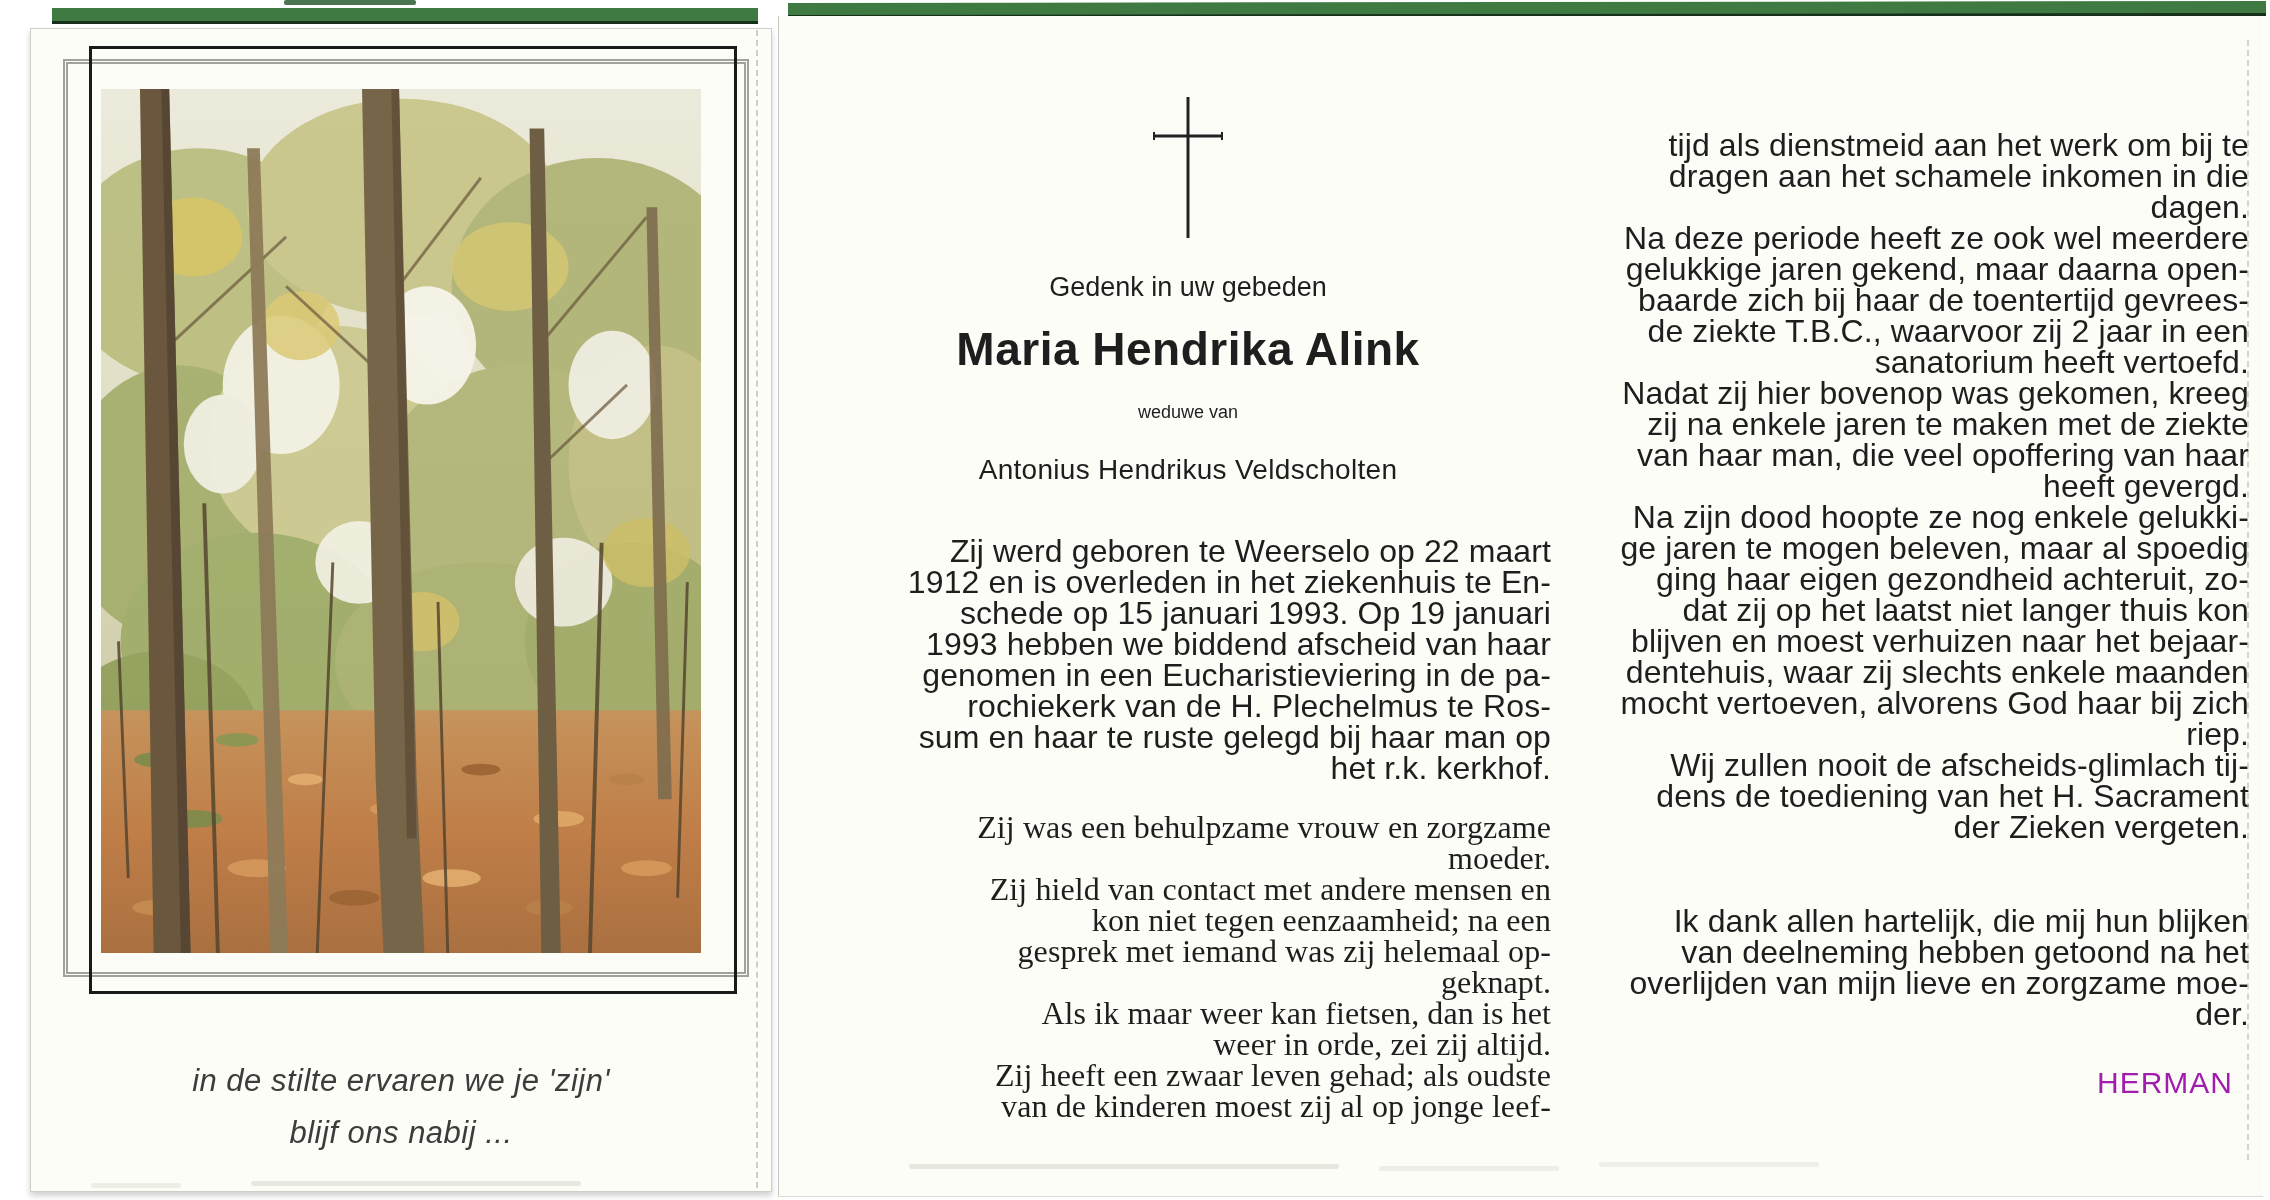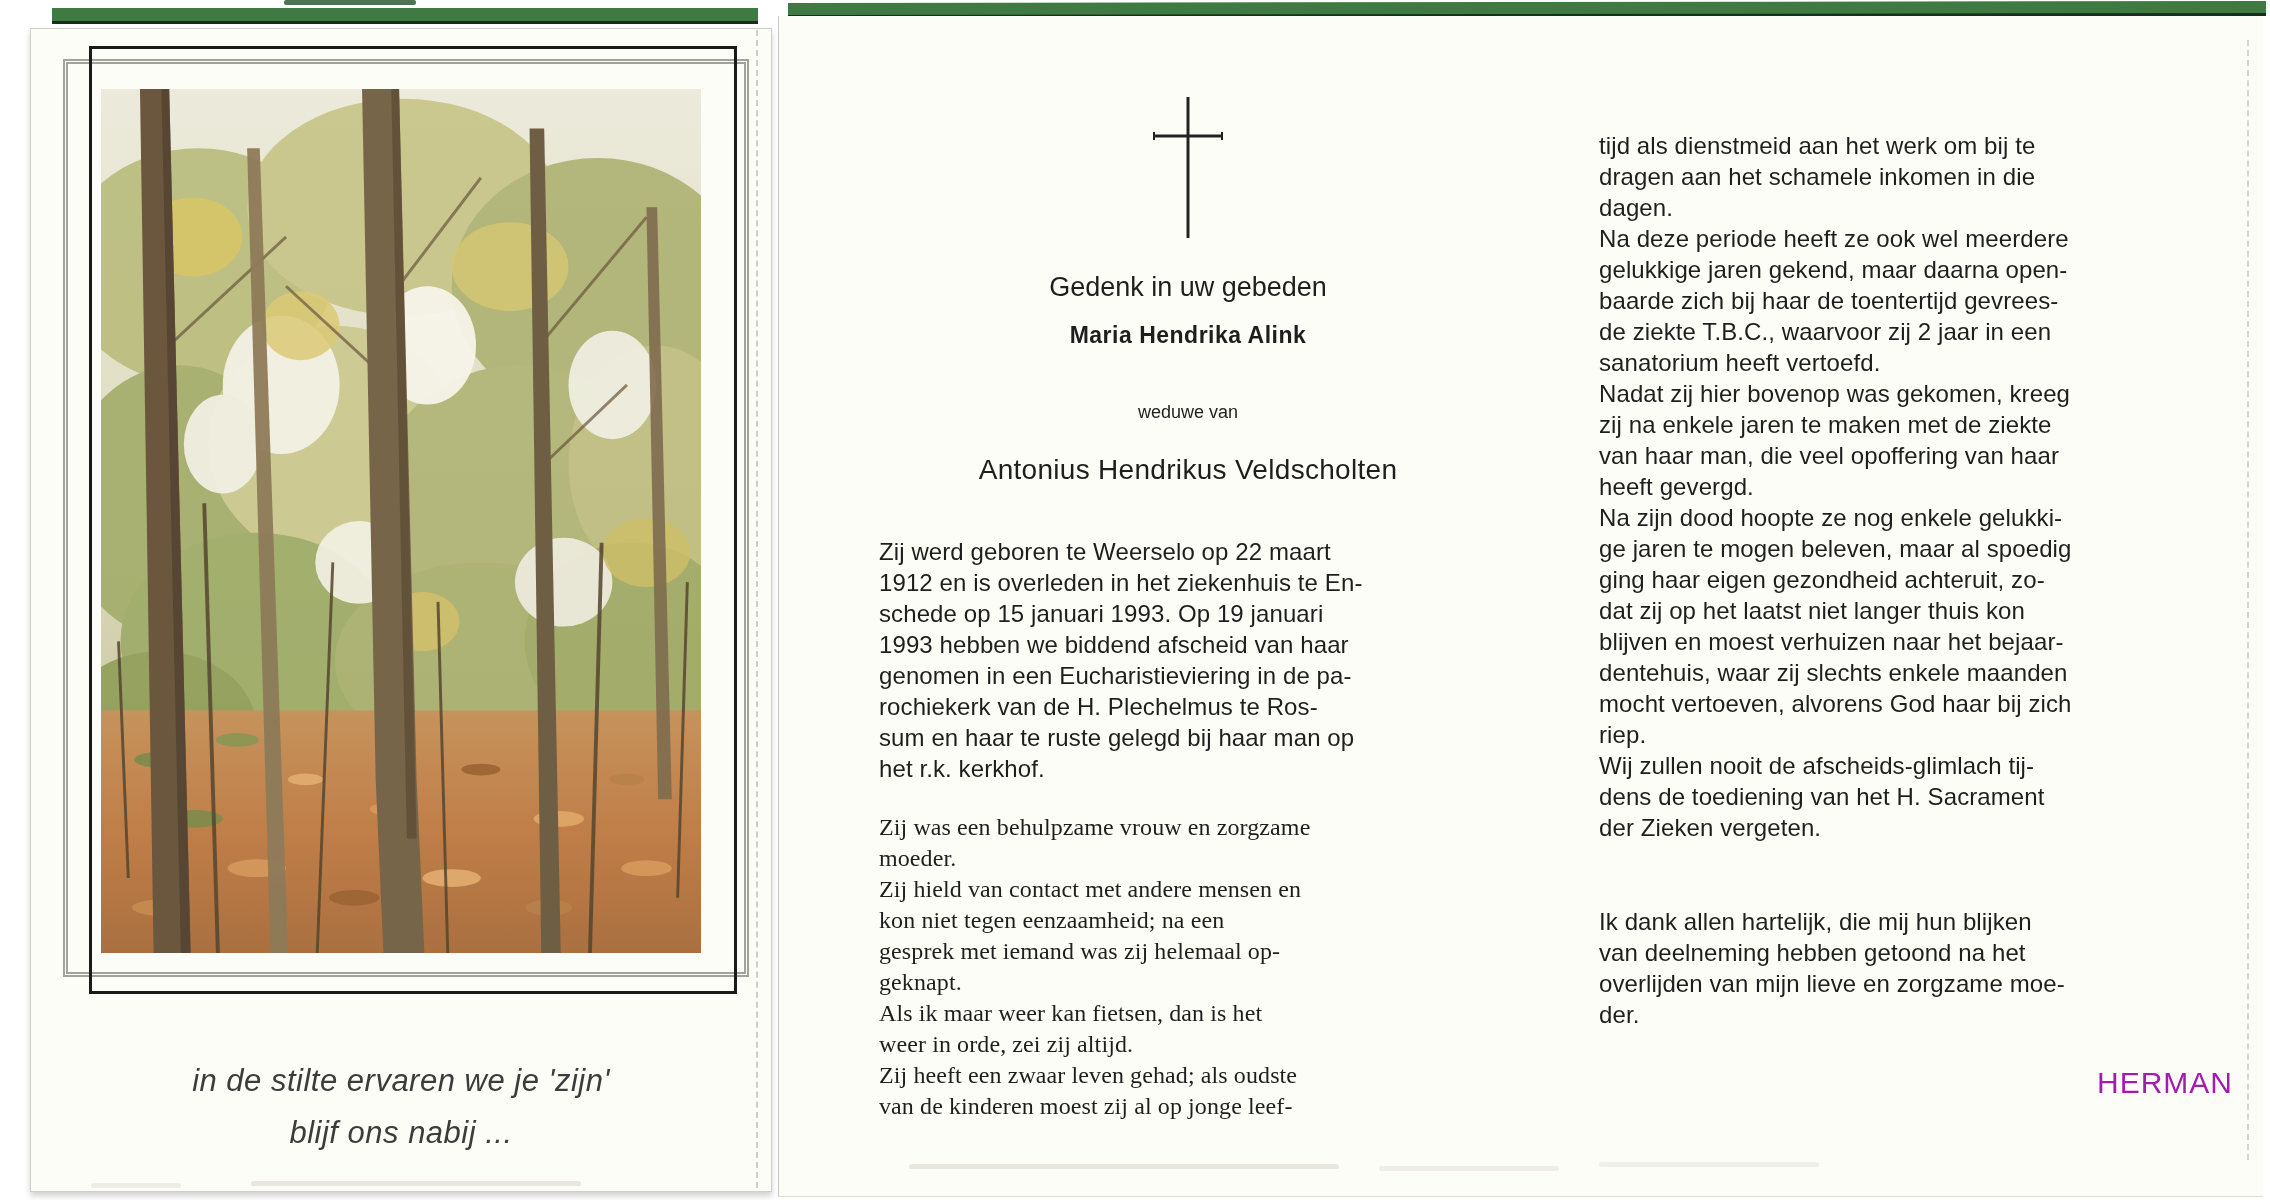--- a/index.html
+++ b/index.html
@@ -58,28 +58,28 @@
   .page-edge-line{
     position:absolute;left:1468px;top:24px;height:1120px;width:0;
     border-left:2px dashed #a8b0a0;opacity:.5;
   }
   .col-mid{position:absolute;left:100px;top:4px;width:672px;height:100%;}
   .col-right{position:absolute;left:820px;top:0;width:650px;height:100%;}
 
   .centered{position:absolute;left:0;right:54px;text-align:center;}
   .cross-wrap{top:72px;}
   .intro{top:252px;font-size:27px;}
-  .name{top:302px;font-size:23px;font-weight:bold;letter-spacing:0.5px;}
+  .name{top:302px;font-size:46px;font-weight:bold;letter-spacing:0.5px;}
   .relation{top:382px;font-size:18px;}
   .spouse{top:434px;font-size:28px;font-weight:normal;letter-spacing:0.3px;}
 
   .para{
     position:absolute;left:0;right:0;
-    font-size:24px;line-height:31px;letter-spacing:0.1px;
-    white-space:pre-line;text-align:left;
+    font-size:32px;line-height:31px;letter-spacing:0.1px;
+    white-space:pre-line;text-align:right;
   }
   .para-dates{top:516px;}
   .para-life{top:792px;font-family:Liberation Serif, serif;}
   .para-cont{top:114px;}
   .para-thanks{top:890px;}
   .signature{
     position:absolute;right:16px;top:1050px;
     font-size:30px;letter-spacing:1px;color:#a21caf;
   }
 

